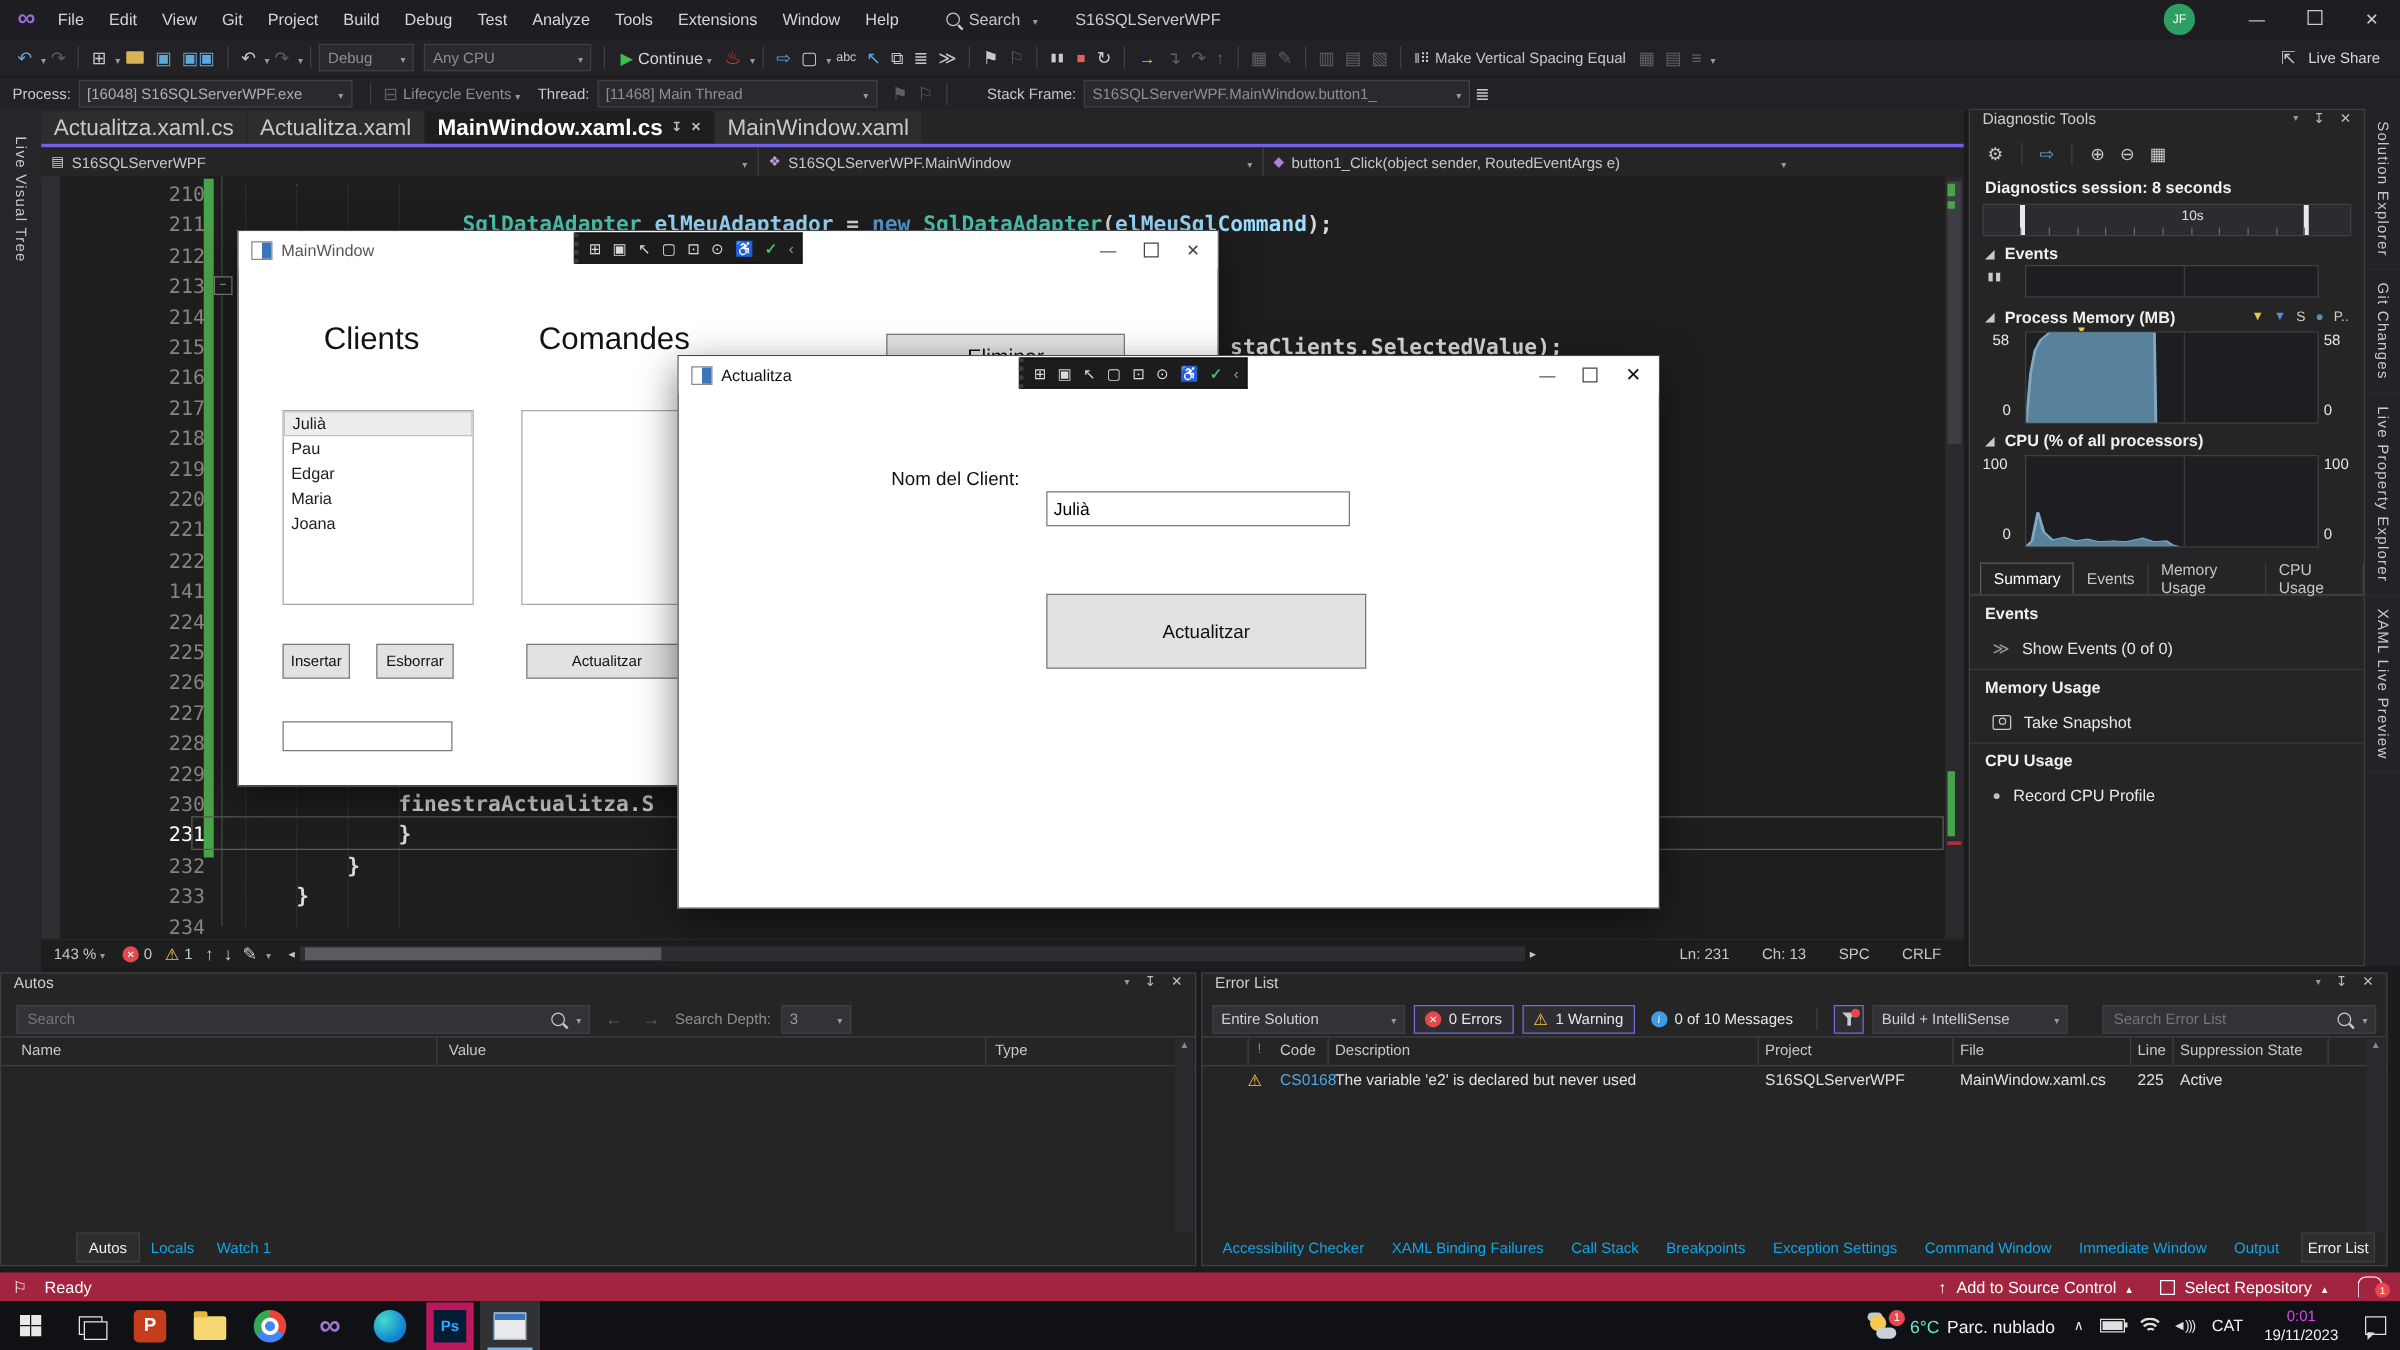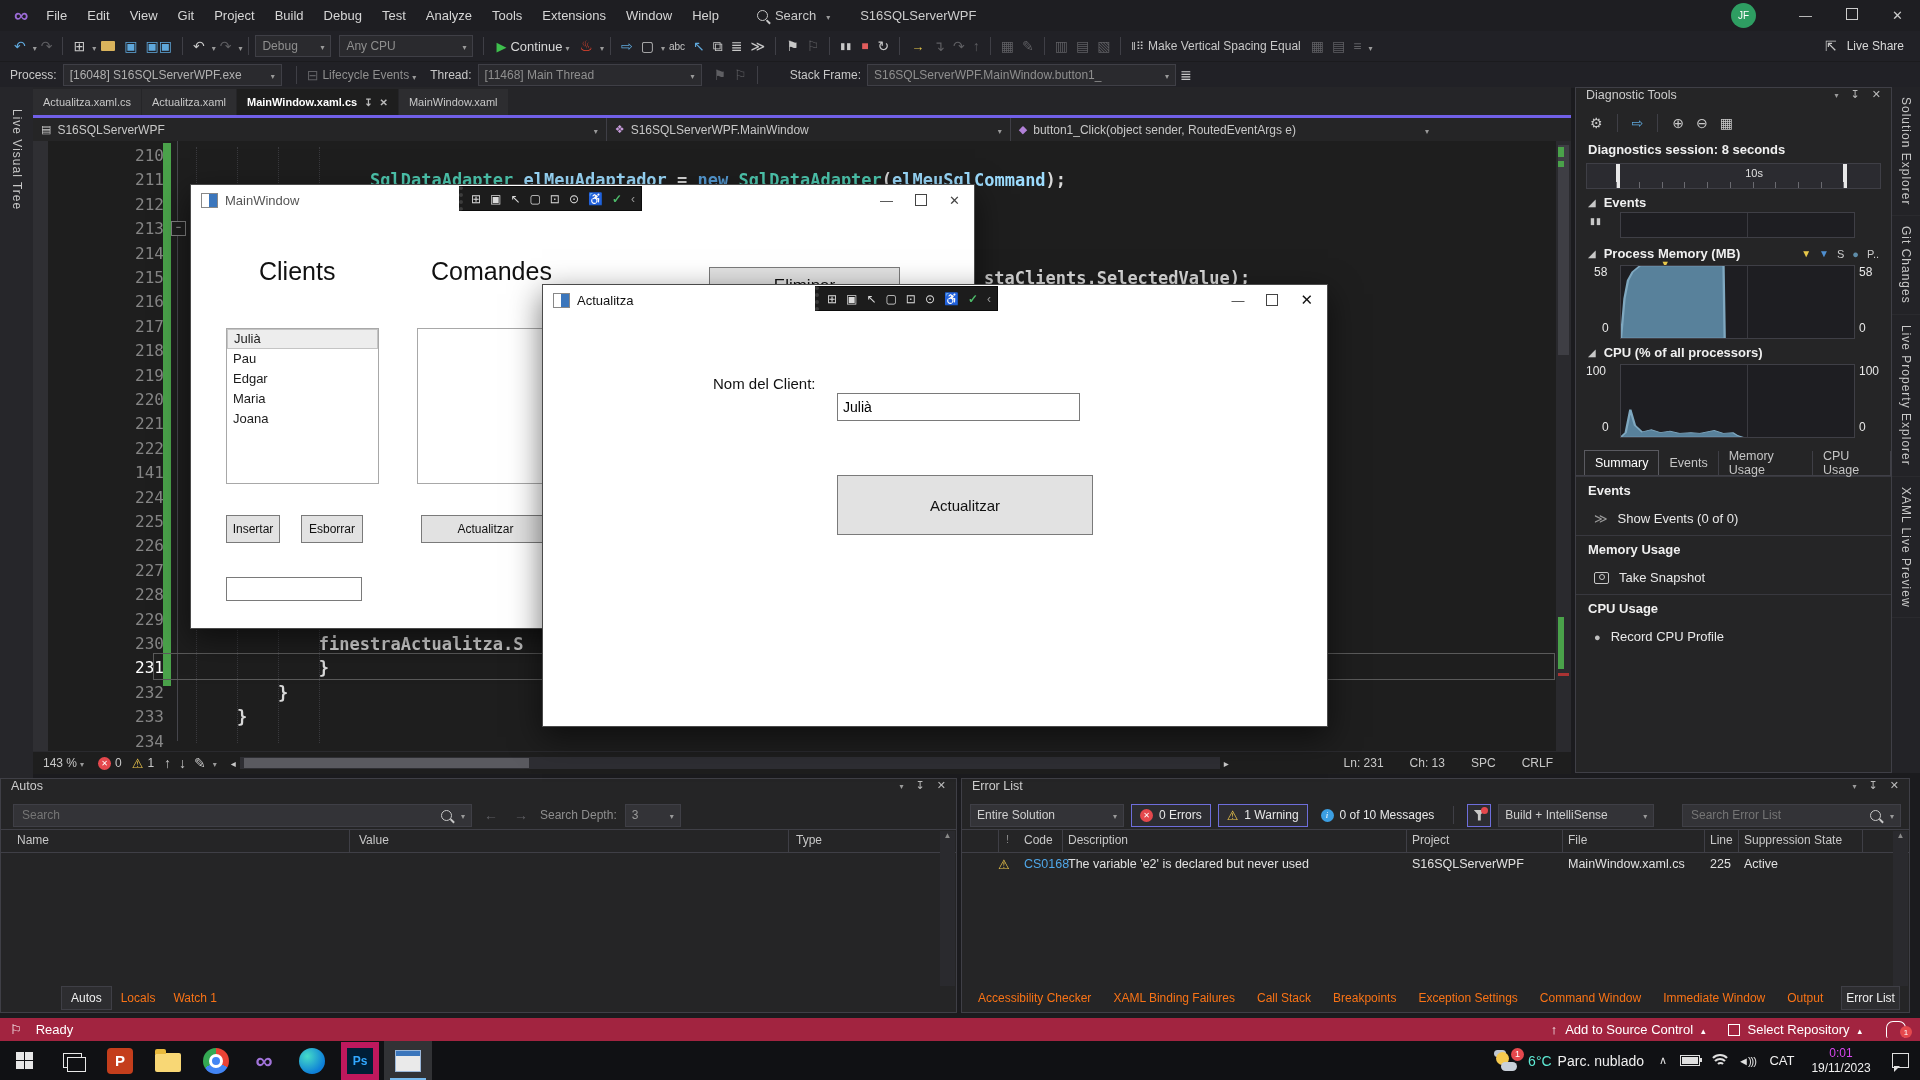--- a/index.html
+++ b/index.html
@@ -9,21 +9,21 @@
   .row{display:flex;align-items:center;}
   .mitem{padding:0 10px;color:#D6D6D6;font-size:13px;cursor:default;}
   .caret::after{content:"▾";font-size:8px;color:#9A9A9A;margin-left:3px;}
   .sep{width:1px;height:18px;background:#3F3F46;margin:0 6px;flex:0 0 1px;}
   .ticon{color:#C8C8C8;font-size:14px;margin:0 4px;}
   .gry{color:#5F5F63!important;}
   .blu{color:#5FA8DC!important;}
   .dd{background:#2A2A2E;border:1px solid #3F3F46;color:#B0B0B0;font-size:12px;height:20px;
       display:flex;align-items:center;padding:0 6px;gap:6px;white-space:nowrap;}
   .etab{height:26px;display:flex;align-items:center;padding:0 10px;background:#2D2D30;color:#C8C8C8;
-        margin-right:1px;font-size:11px;}
+        margin-right:1px;font-size:18px;}
   .etab.act{background:#1E1E1E;color:#FFF;font-weight:bold;}
   .etab .tgl{margin-left:7px;font-size:10px;color:#BBB;}
   .g-close::after{content:"✕";}
   .g-min::after{content:"—";}
   .g-pin::after{content:"↧";}
   .g-caretup::after{content:"▴";font-size:9px;}
   .mag{width:9px;height:9px;border:1.5px solid #C8C8C8;border-radius:50%;position:relative;display:inline-block;}
   .mag::after{content:"";position:absolute;width:5px;height:1.5px;background:#C8C8C8;transform:rotate(45deg);
               right:-4px;bottom:-2px;}
   .vtext{writing-mode:vertical-rl;font-size:12px;color:#C8C8C8;letter-spacing:1px;}
@@ -50,21 +50,21 @@
   .litem.sel{background:#EDEDED;border:1px solid #C4C4C4;height:18px;line-height:18px;}
   .rtb{position:absolute;height:23px;background:#1C1C1C;border:1px solid #0C0C0C;display:flex;
        align-items:center;padding:0 6px 0 8px;gap:9px;border-left:4px dotted #3C3C3C;}
   .rtb span{color:#DADADA;font-size:12px;}
   
   .ptitle{height:22px;display:flex;align-items:flex-start;font-size:12.5px;color:#CCC;padding:0 10px;}
   .pctl{margin-left:auto;display:flex;gap:12px;color:#BBB;font-size:11px;}
   .tbox{background:#333337;border:1px solid #3F3F46;height:21px;display:flex;align-items:center;
         padding:0 6px;gap:6px;font-size:12px;color:#9A9A9A;}
   .coldiv{position:absolute;top:0;bottom:0;width:1px;background:#3F3F46;}
-  .btab{height:22px;display:flex;align-items:center;padding:0 9px;font-size:12px;color:#f97316;}
+  .btab{height:22px;display:flex;align-items:center;padding:0 9px;font-size:12px;color:#0ea5e9;}
   .btab.act{background:#2D2D30;border:1px solid #3F3F46;color:#F0F0F0;}
   .etoggle{display:inline-flex;align-items:center;gap:6px;border:1px solid #6E6EDB;background:#2D2D32;
            height:21px;padding:0 8px;font-size:12px;color:#E8E8E8;}
   .errdot{width:13px;height:13px;border-radius:50%;background:#E5484D;color:#FFF;font-size:8px;
           display:inline-flex;align-items:center;justify-content:center;}
   .infodot{width:13px;height:13px;border-radius:50%;background:#3B9EE2;color:#FFF;font-size:9px;font-style:italic;
           display:inline-flex;align-items:center;justify-content:center;font-family:"Liberation Serif",serif;}
   .warnglyph{color:#F2C94C;font-size:13px;}
   .funnel{width:12px;height:11px;background:#C8C8C8;clip-path:polygon(0 0,100% 0,62% 45%,62% 100%,38% 100%,38% 45%);
           display:inline-block;position:relative;}

